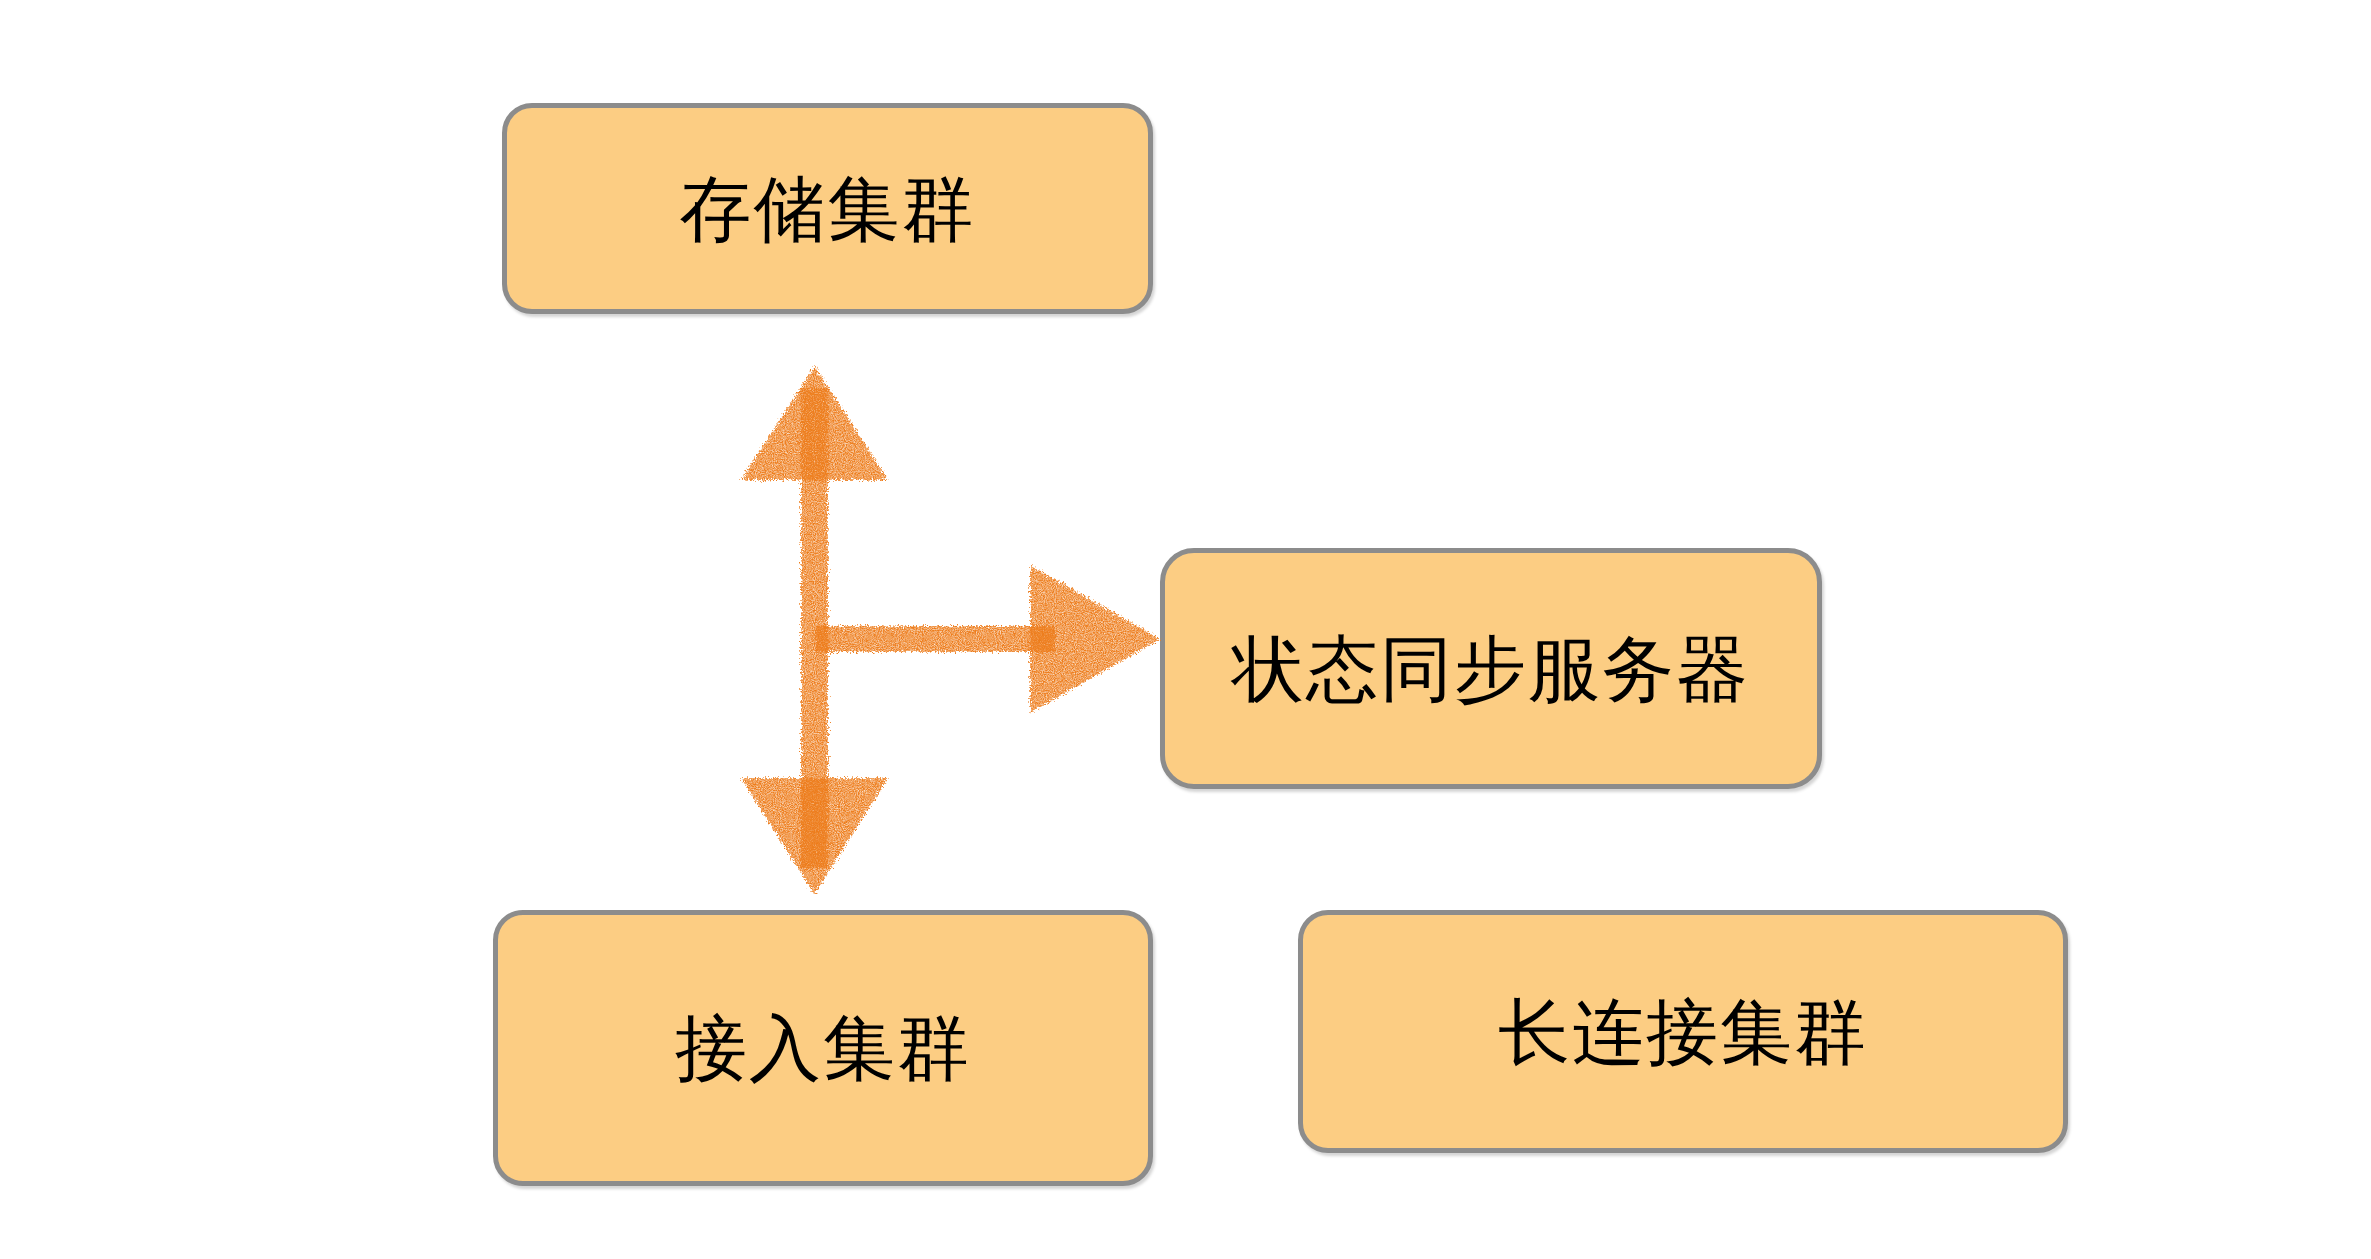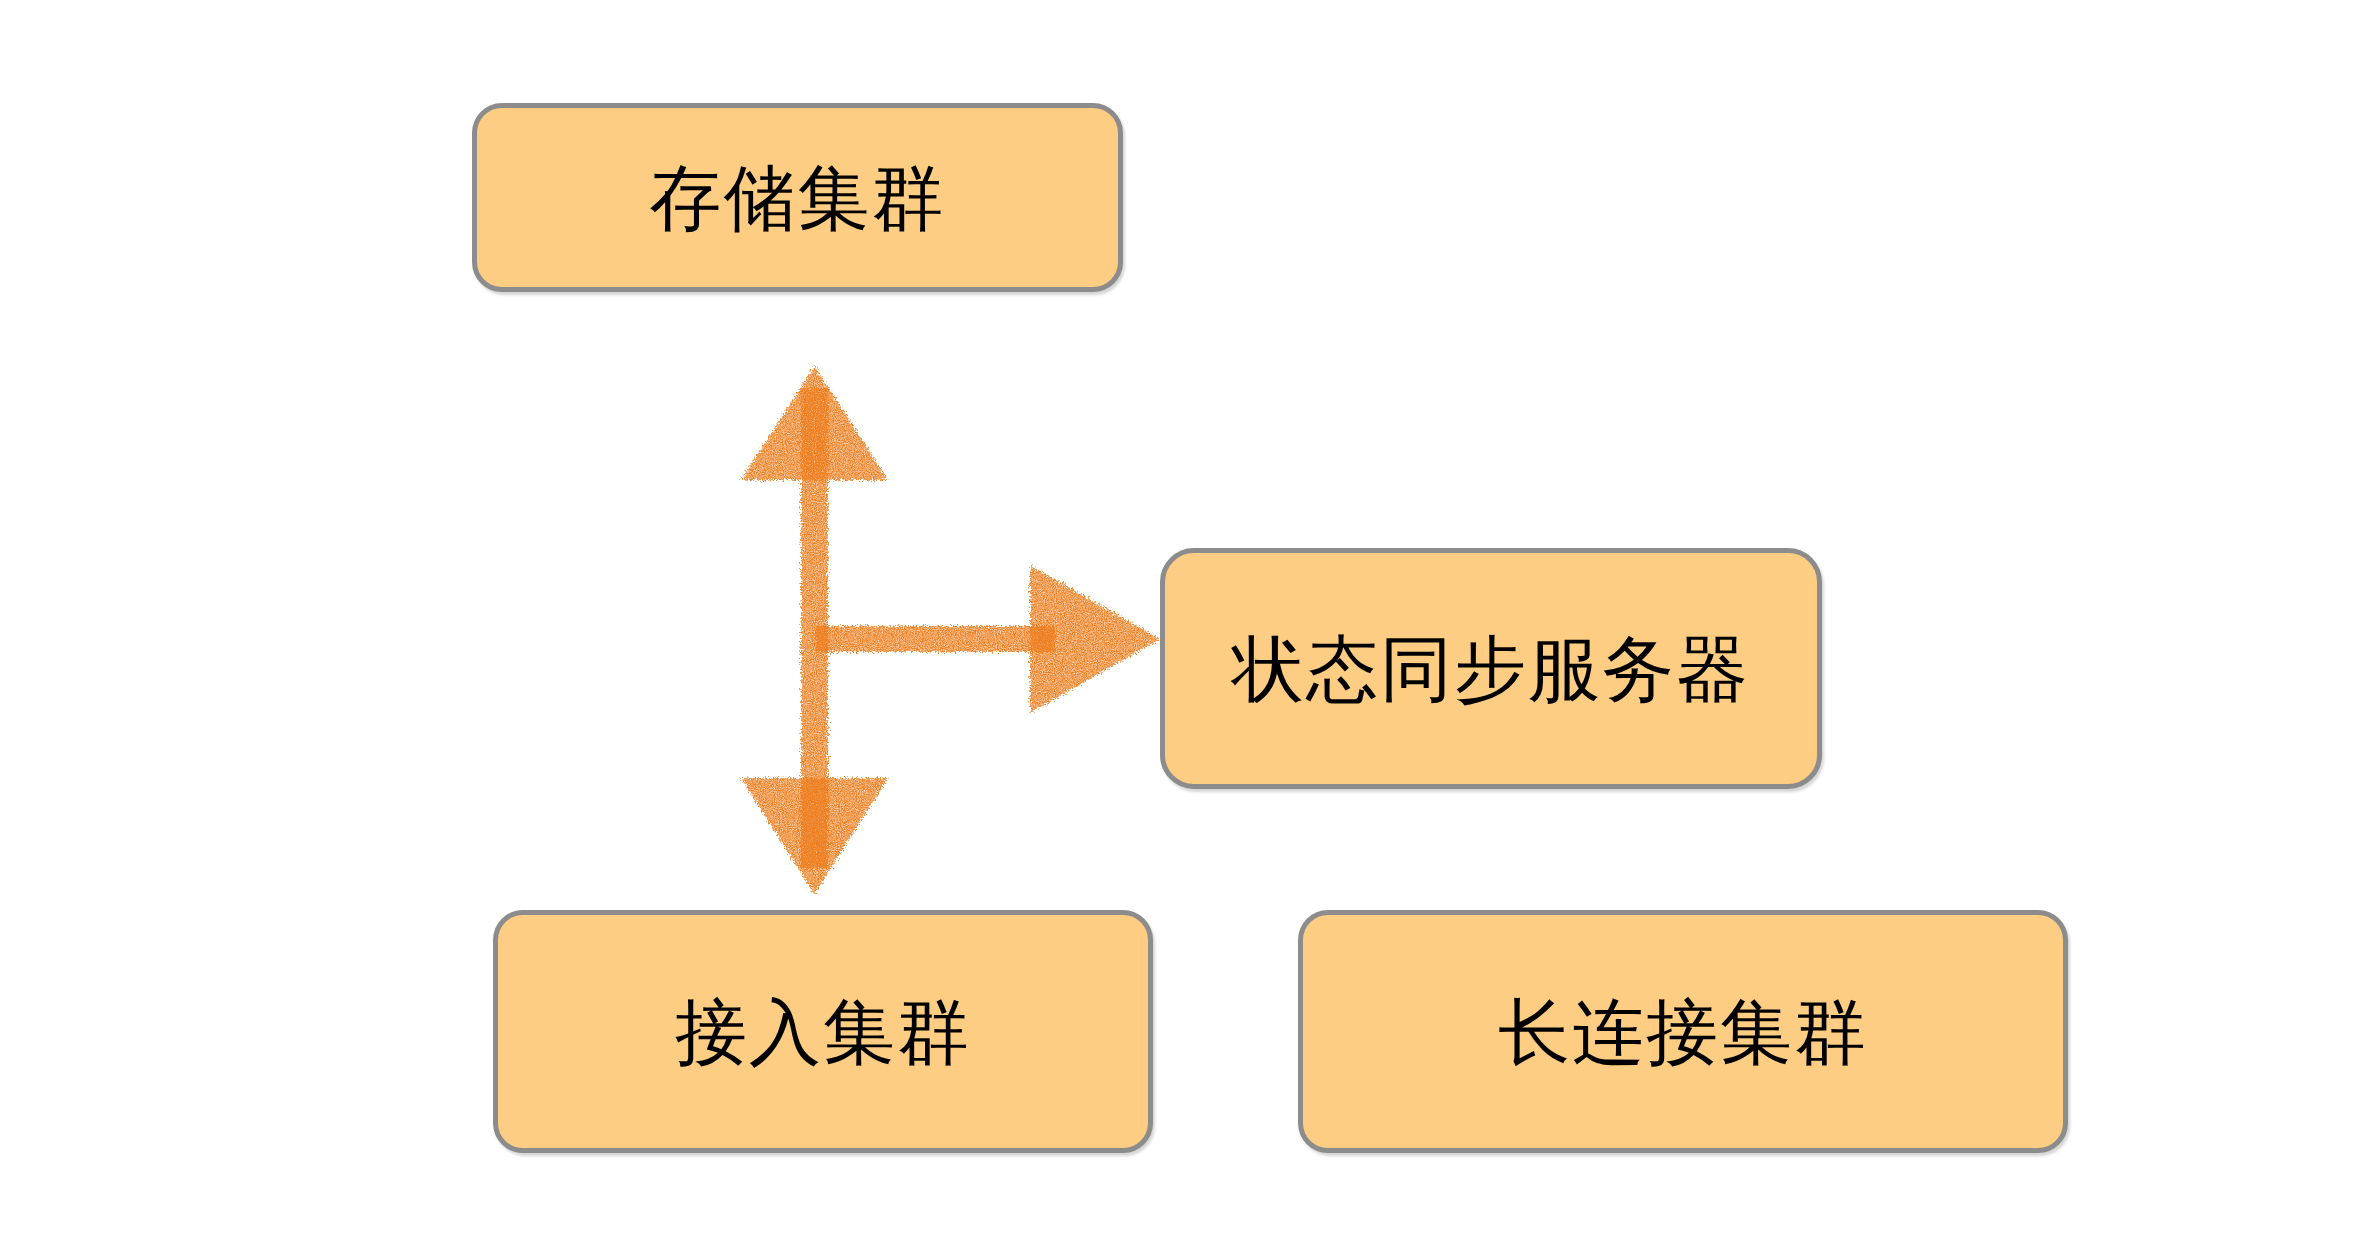--- a/index.html
+++ b/index.html
@@ -32,37 +32,37 @@
   .node-label {
     font-family: "DejaVu Sans", "Liberation Sans", sans-serif;
     font-size: 72px;
     line-height: 1;
     color: #000000;
     white-space: nowrap;
     letter-spacing: 2px;
     font-weight: 400;
   }
   #box-storage-cluster {
-    left: 472px;
+    left: 502px;
     top: 103px;
     width: 651px;
-    height: 189px;
+    height: 211px;
   }
   #box-state-sync-server {
     left: 1160px;
     top: 548px;
     width: 662px;
     height: 241px;
     border-radius: 34px;
   }
   #box-access-cluster {
     left: 493px;
     top: 910px;
     width: 660px;
-    height: 243px;
+    height: 276px;
     justify-content: center;
   }
   #box-long-connection-cluster {
     left: 1298px;
     top: 910px;
     width: 770px;
     height: 243px;
   }
   #connector-arrow {
     position: absolute;

